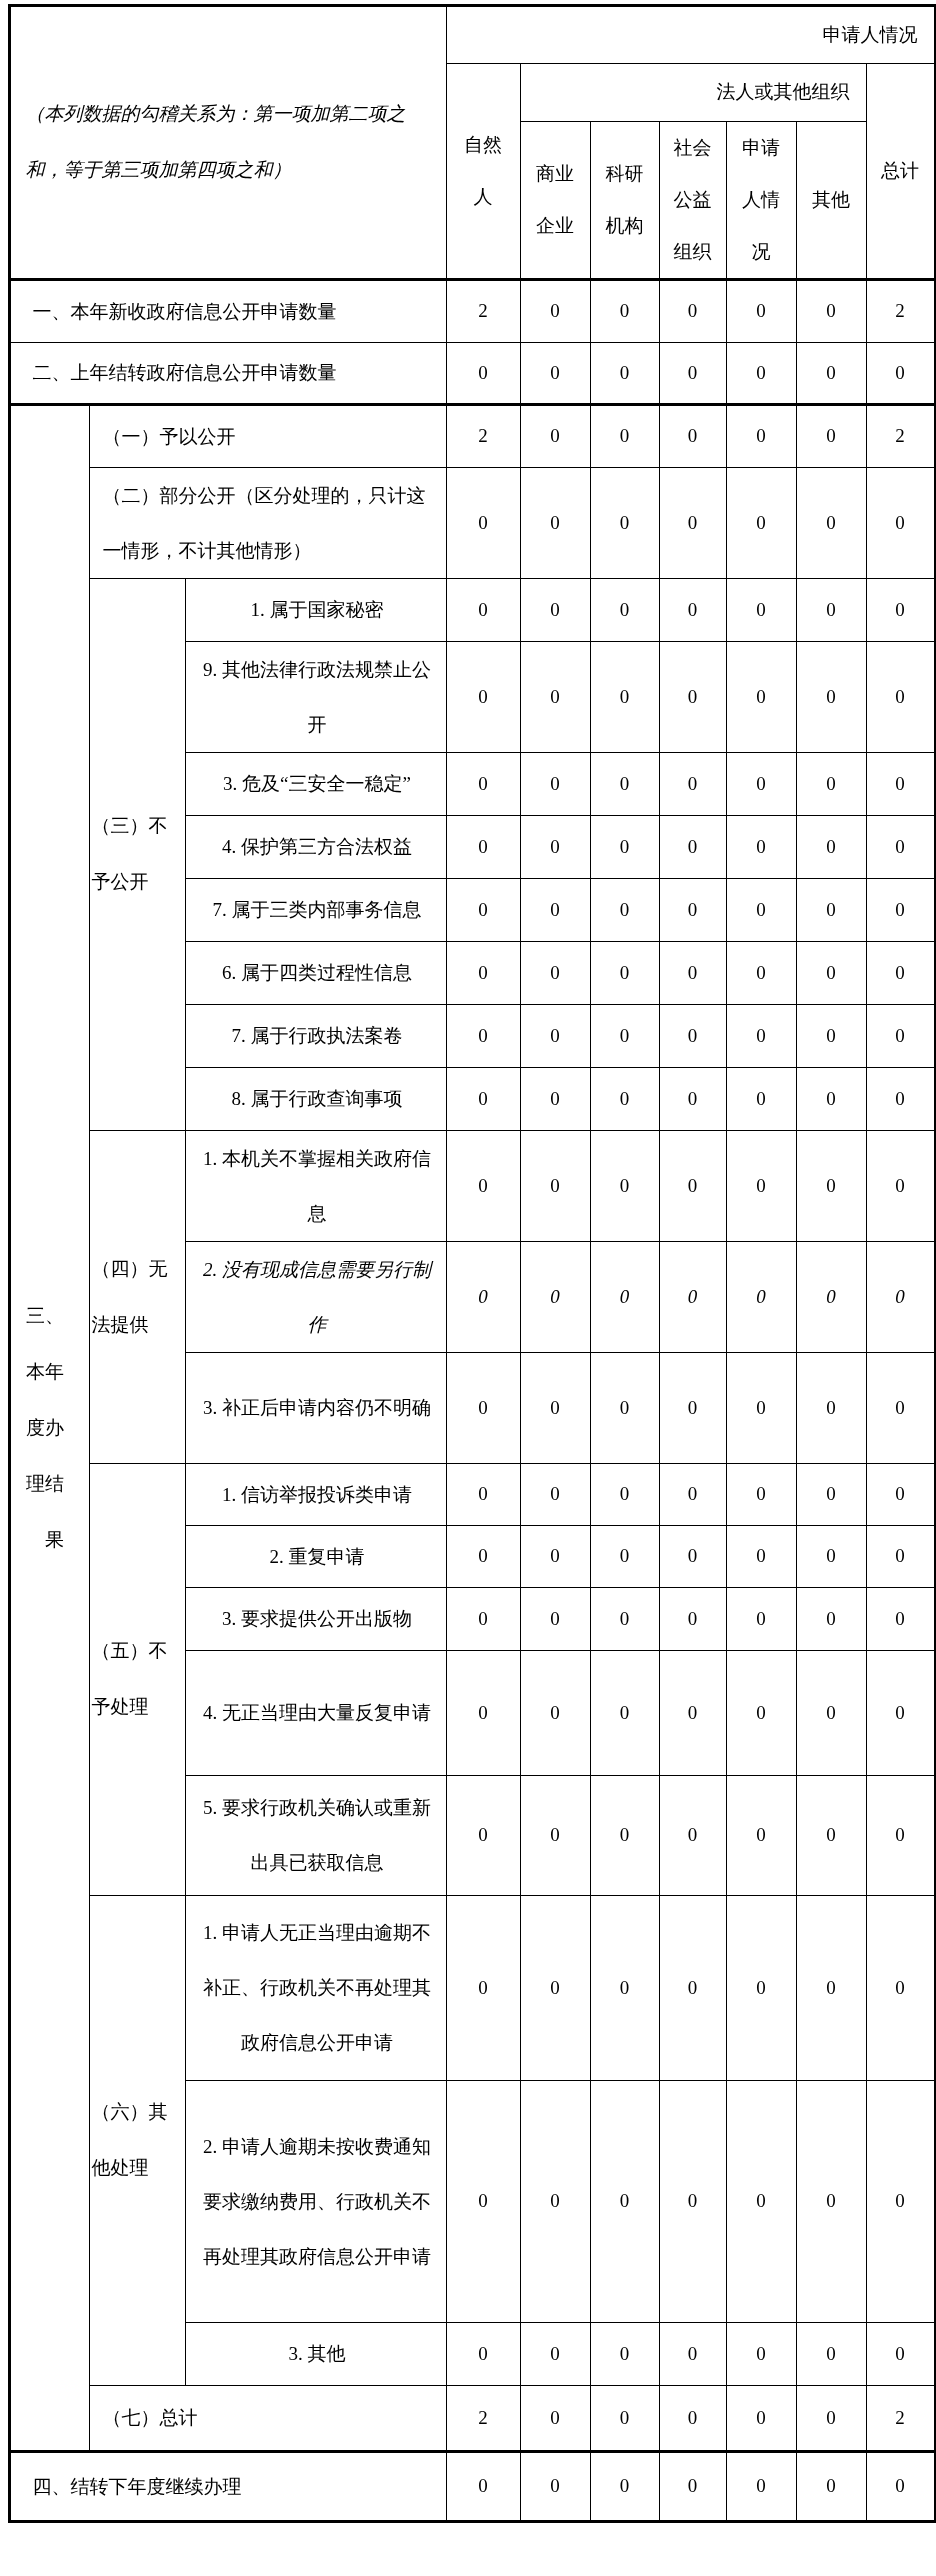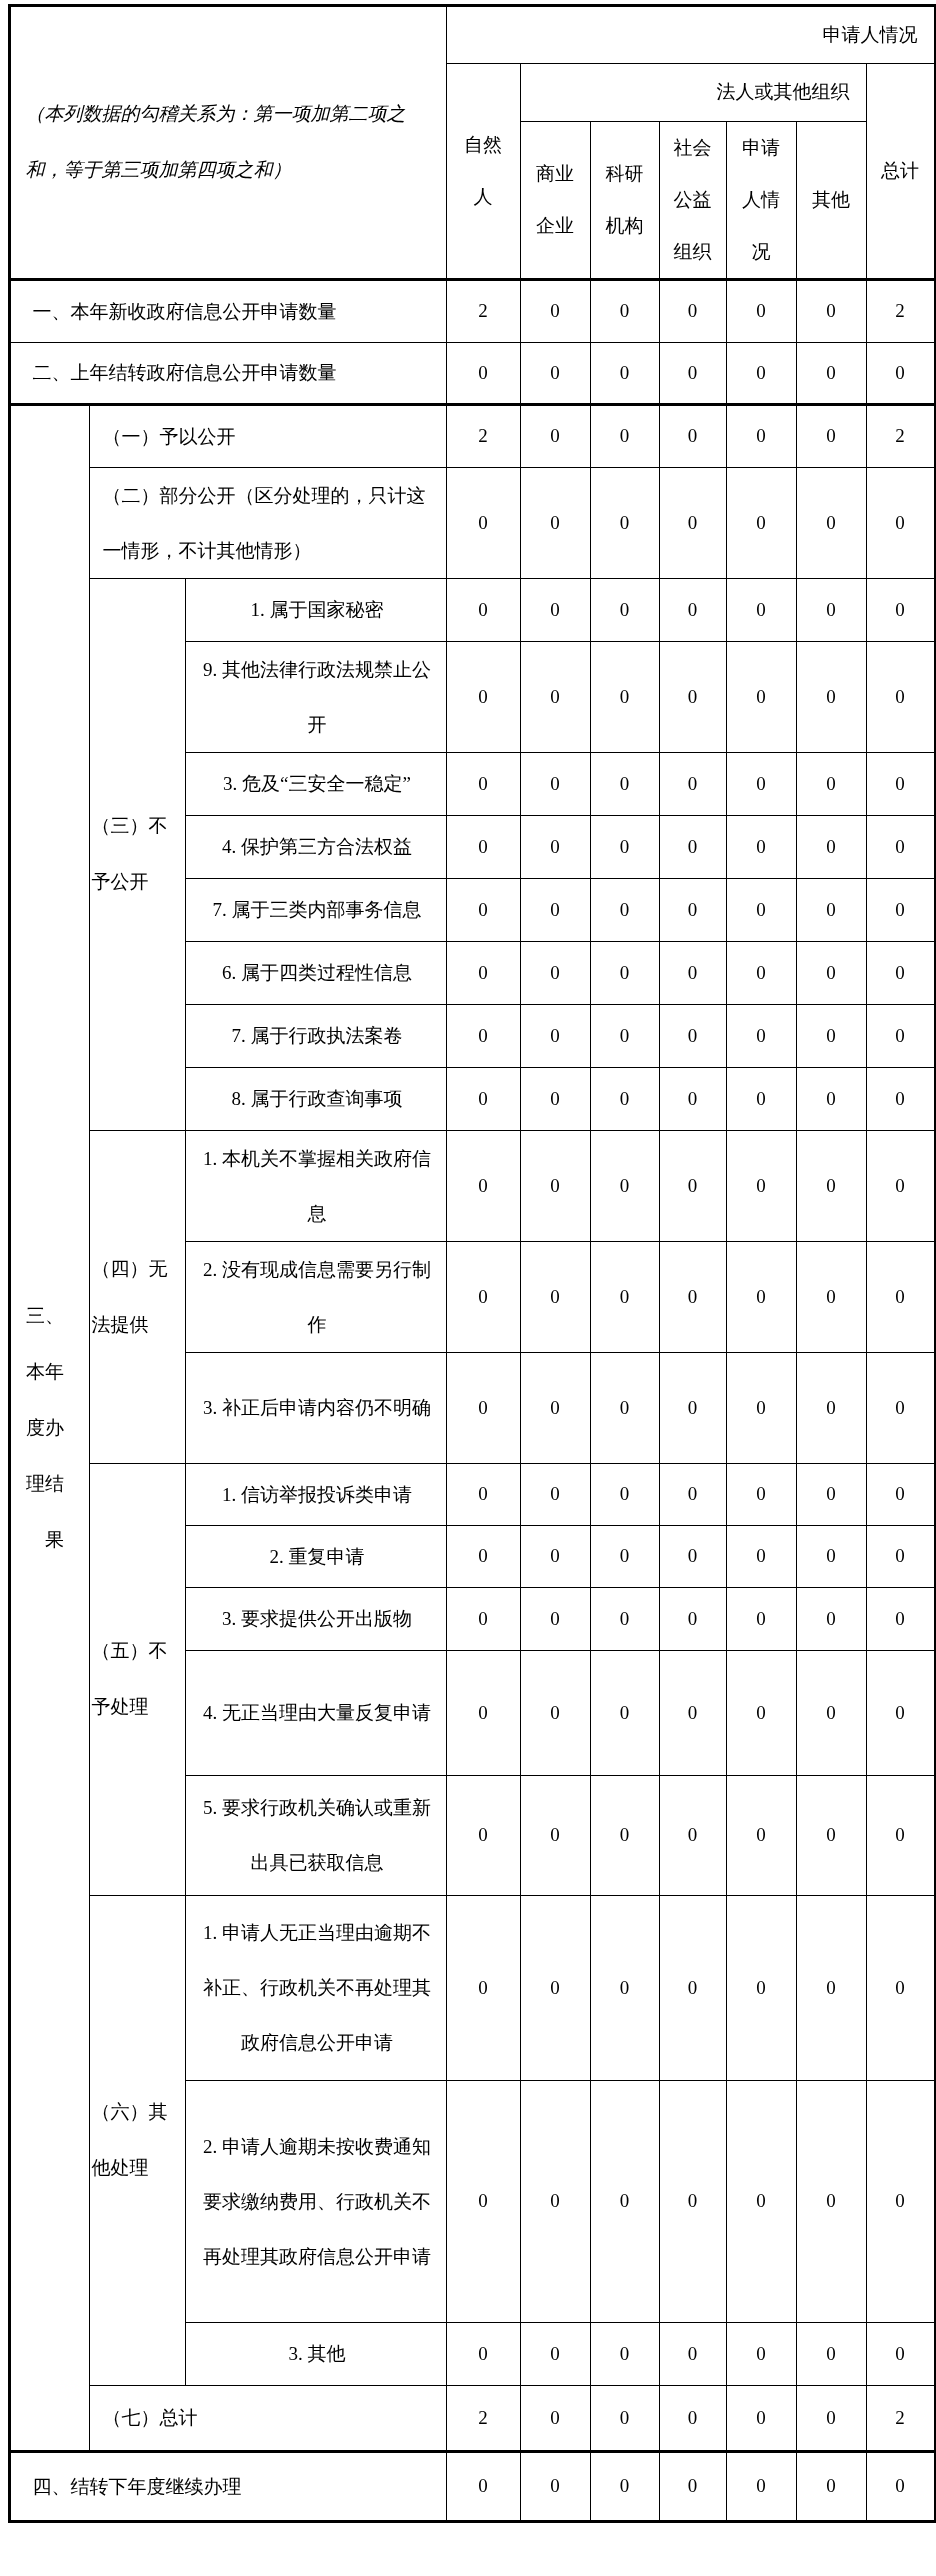--- a/index.html
+++ b/index.html
@@ -225,21 +225,21 @@
           <td rowspan="3" class="sub">（四）无法提供</td>
           <td class="item">1. 本机关不掌握相关政府信息</td>
           <td class="val">0</td>
           <td class="val">0</td>
           <td class="val">0</td>
           <td class="val">0</td>
           <td class="val">0</td>
           <td class="val">0</td>
           <td class="val">0</td>
         </tr>
-        <tr style="height: 111px;">
+        <tr style="height: 111px; font-style: italic;">
           <td class="item">2. 没有现成信息需要另行制作</td>
           <td class="val">0</td>
           <td class="val">0</td>
           <td class="val">0</td>
           <td class="val">0</td>
           <td class="val">0</td>
           <td class="val">0</td>
           <td class="val">0</td>
         </tr>
         <tr style="height: 111px;">

